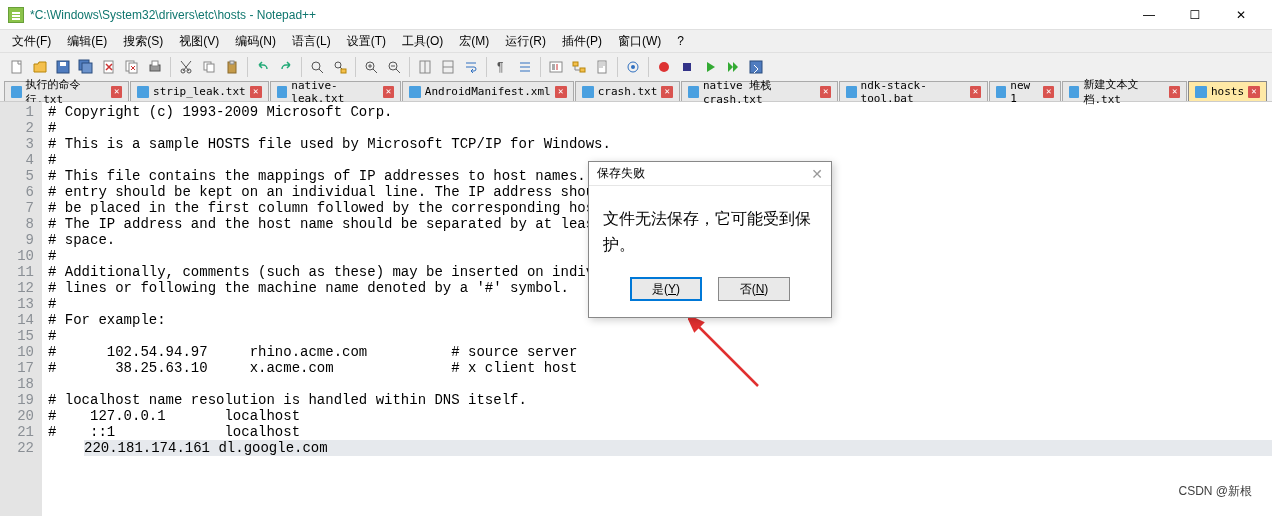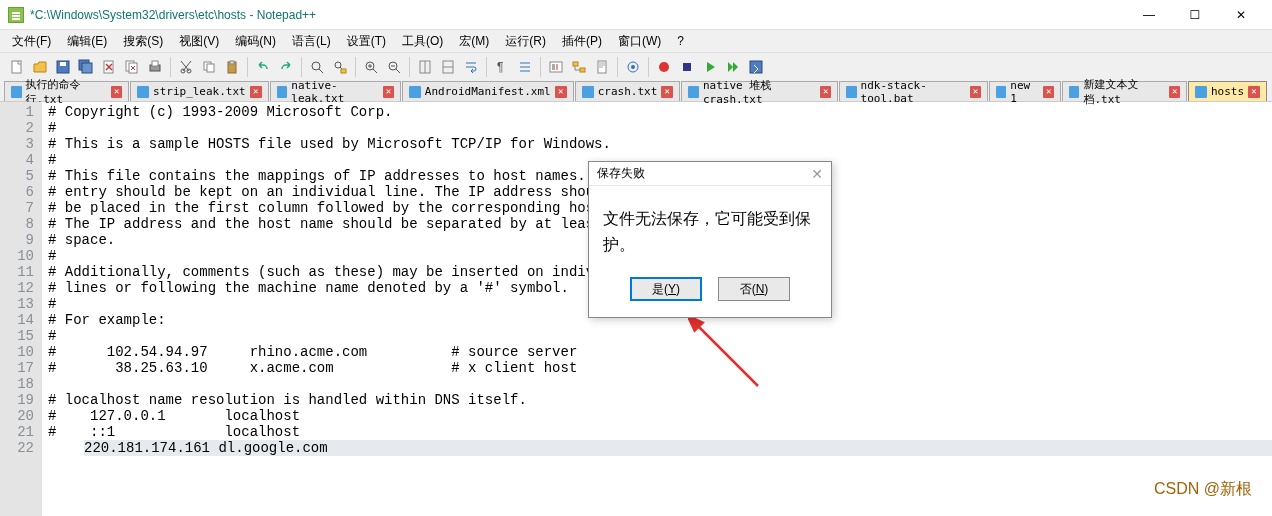--- a/index.html
+++ b/index.html
@@ -45,21 +45,21 @@
 .dialog-body { padding: 20px 14px 10px; font-size: 16px; line-height: 1.6; }
 .dialog-buttons { display: flex; justify-content: center; gap: 16px; padding: 10px 0 16px; }
 .dlg-btn { min-width: 72px; height: 24px; border: 1px solid #888; background: #e9e9e9; cursor: pointer; font-size: 12px; display:flex; align-items:center; justify-content:center; }
 .dlg-btn.primary { border: 2px solid #0078d7; }
 .dlg-btn u{text-decoration:underline;}
 
 
 .arrow { position: absolute; left: 688px; top: 316px; z-index: 50; pointer-events: none; }
 
 
-.watermark { position: absolute; right: 20px; bottom: 16px; color: #a16207; font-size: 16px; }
+.watermark { position: absolute; right: 20px; bottom: 16px; color: #404040; font-size: 12px; }
 </style>
 </head>
 <body>
 
 <div class="titlebar">
   <span class="titlebar-icon"></span>
   <span class="titlebar-text">*C:\Windows\System32\drivers\etc\hosts - Notepad++</span>
   <div class="window-controls">
     <div class="win-btn">—</div>
     <div class="win-btn">☐</div>

